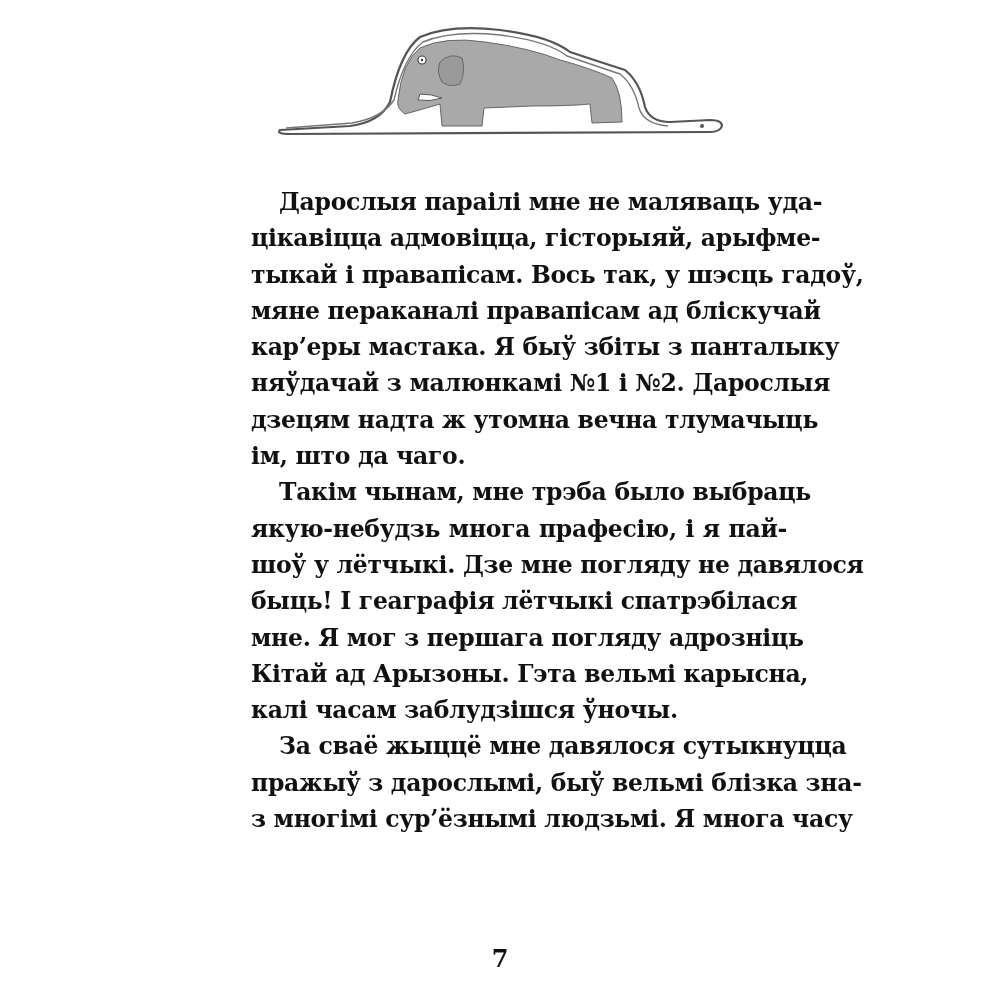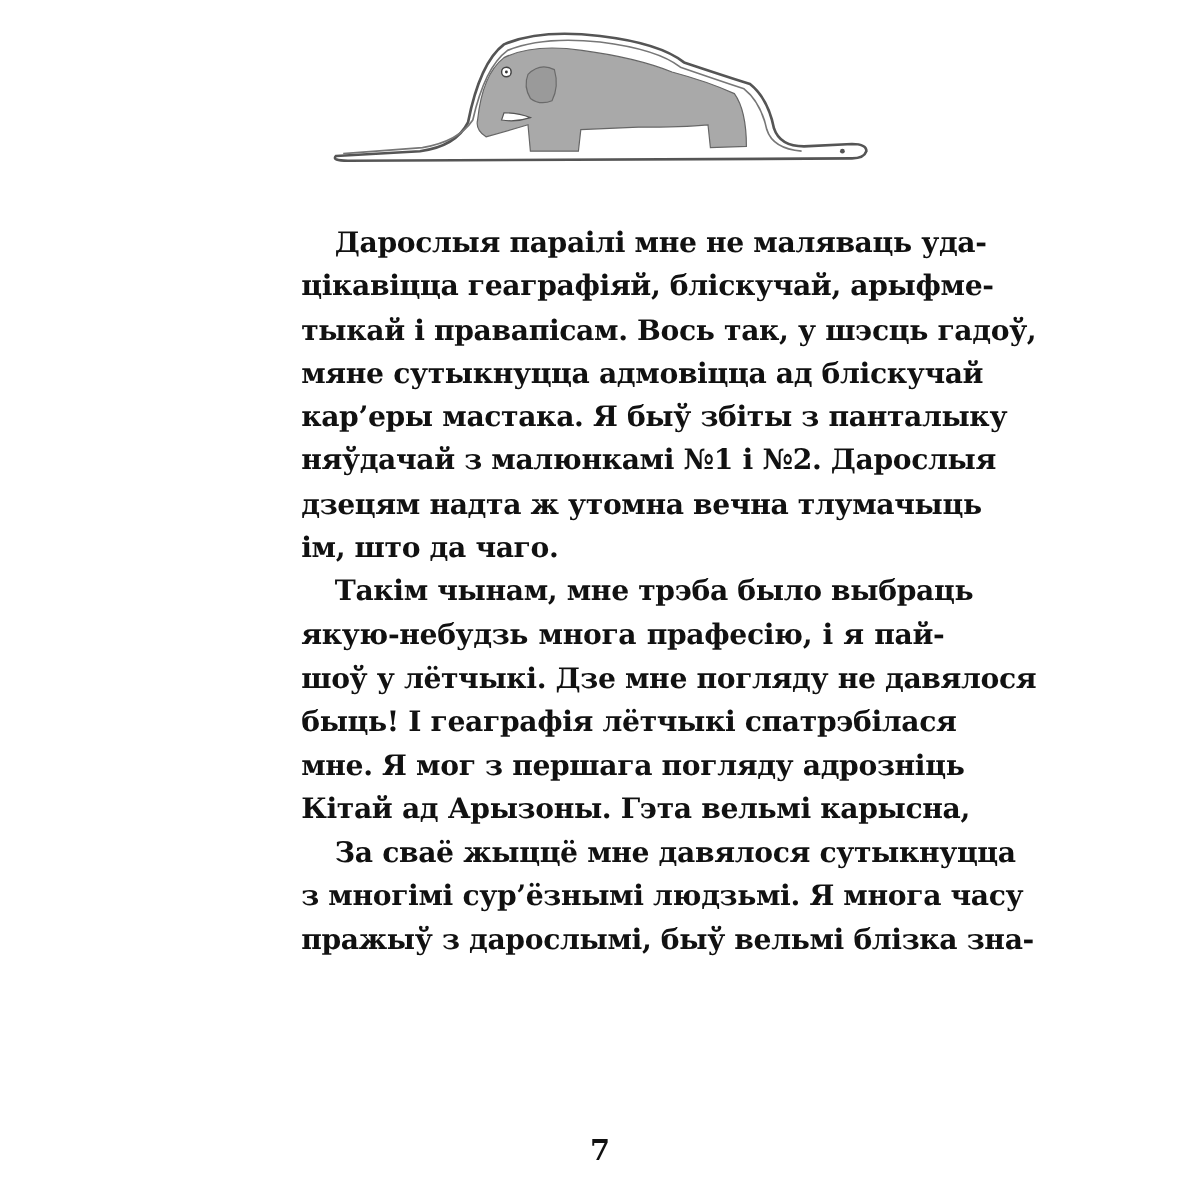--- a/index.html
+++ b/index.html
@@ -72,36 +72,37 @@
   <circle cx="152" cy="38" r="1.2" fill="#333333"></circle>
 
   <path d="M150 72 Q162 72 172 76 Q160 80 148 78 Z" fill="#ffffff" stroke="#555555" stroke-width="1"></path>
 
   <circle cx="432" cy="104" r="2" fill="#555555"></circle>
 </svg>
 
 <div class="text-block">
   <div>
     <span class="line indent">Дарослыя параілі мне не маляваць уда-</span>
-    <span class="line">цікавіцца геаграфіяй, бліскучай, арыфме-</span>
+    <span class="line">цікавіцца адмовіцца, гісторыяй, арыфме-</span>
     <span class="line">тыкай і правапісам. Вось так, у шэсць гадоў,</span>
-    <span class="line">мяне сутыкнуцца адмовіцца ад бліскучай</span>
+    <span class="line">мяне пераканалі правапісам ад бліскучай</span>
     <span class="line">кар’еры мастака. Я быў збіты з панталыку</span>
     <span class="line">няўдачай з малюнкамі №1 і №2. Дарослыя</span>
     <span class="line">дзецям надта ж утомна вечна тлумачыць</span>
     <span class="line last">ім, што да чаго.</span>
   </div>
   <div>
     <span class="line indent">Такім чынам, мне трэба было выбраць</span>
     <span class="line">якую-небудзь многа прафесію, і я пай-</span>
     <span class="line">шоў у лётчыкі. Дзе мне погляду не давялося</span>
     <span class="line">быць! І геаграфія лётчыкі спатрэбілася</span>
     <span class="line">мне. Я мог з першага погляду адрозніць</span>
     <span class="line">Кітай ад Арызоны. Гэта вельмі карысна,</span>
+    <span class="line last">калі часам заблудзішся ўночы.</span>
   </div>
   <div>
     <span class="line indent">За сваё жыццё мне давялося сутыкнуцца</span>
+    <span class="line">пражыў з дарослымі, быў вельмі блізка зна-</span>
     <span class="line">з многімі сур’ёзнымі людзьмі. Я многа часу</span>
-    <span class="line">пражыў з дарослымі, быў вельмі блізка зна-</span>
   </div>
 </div>
 
 <div class="page-number">7</div>
 
 </body></html>

